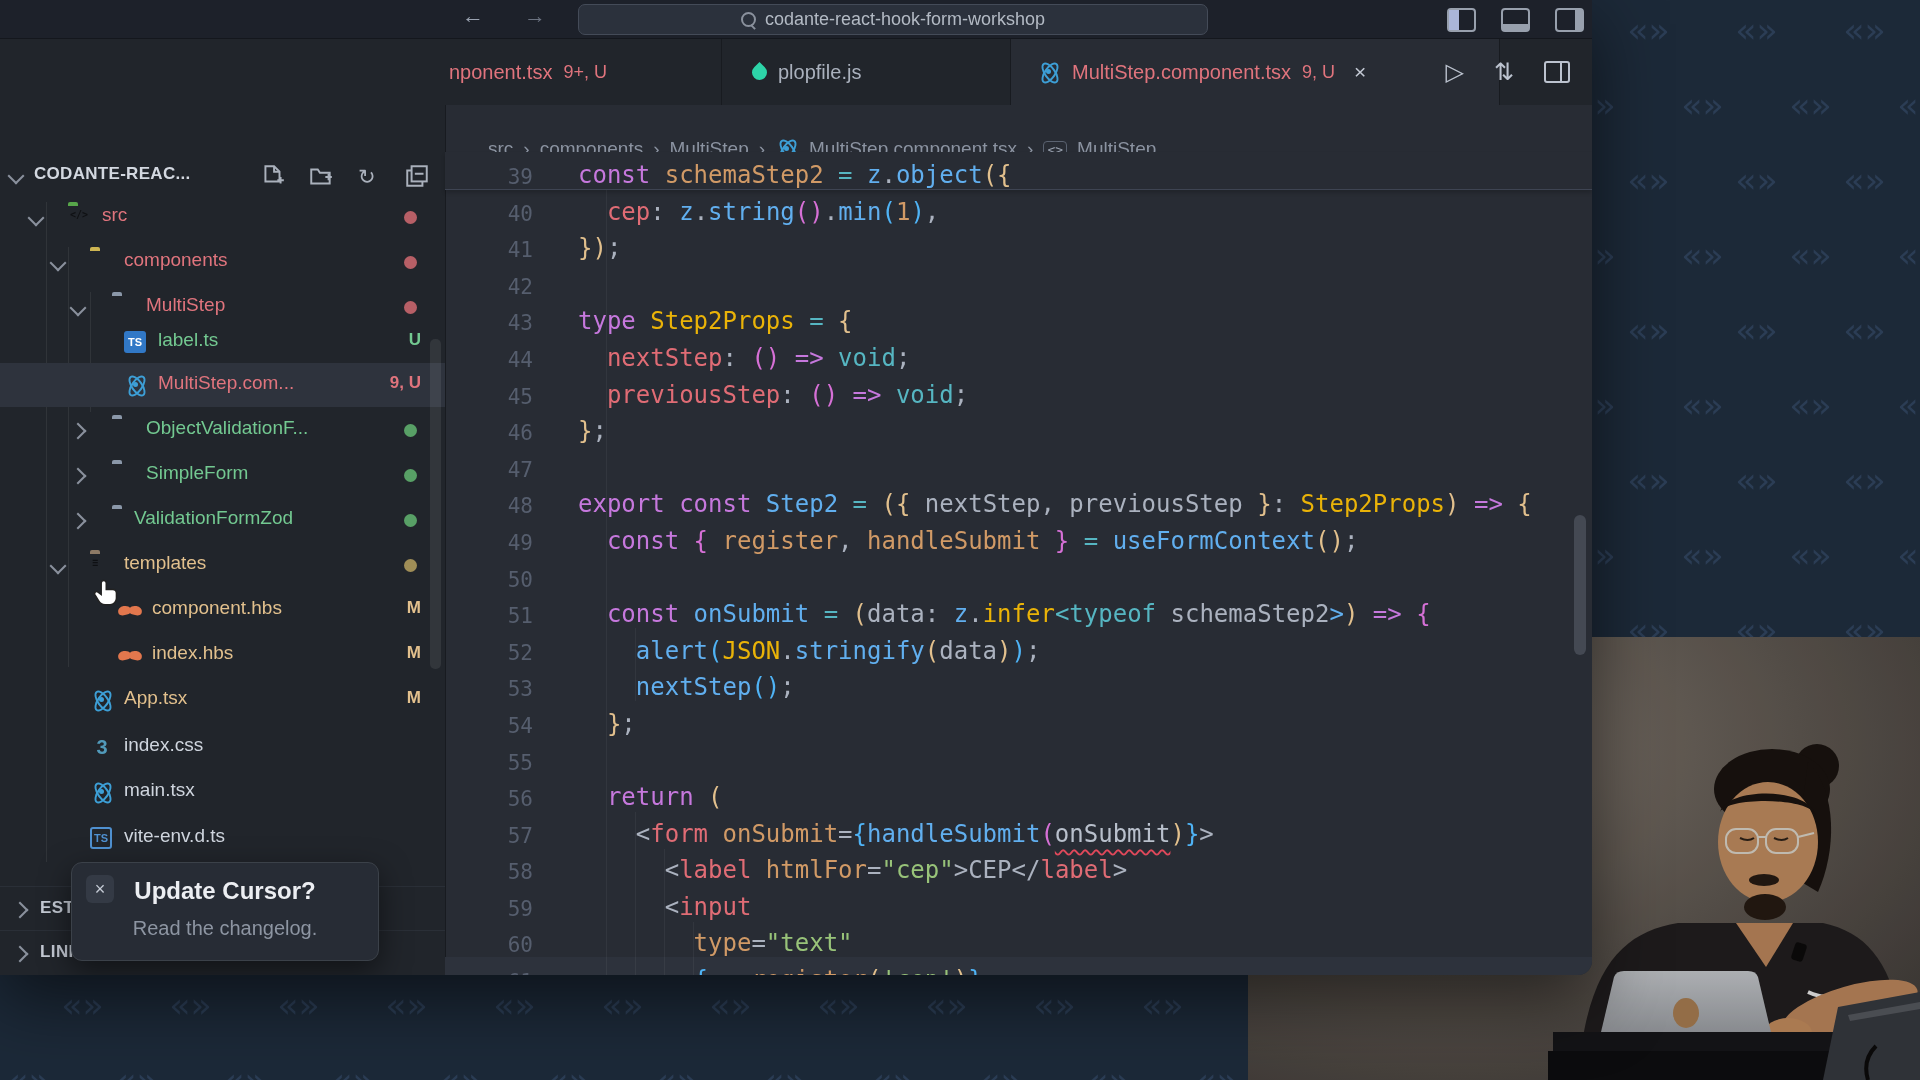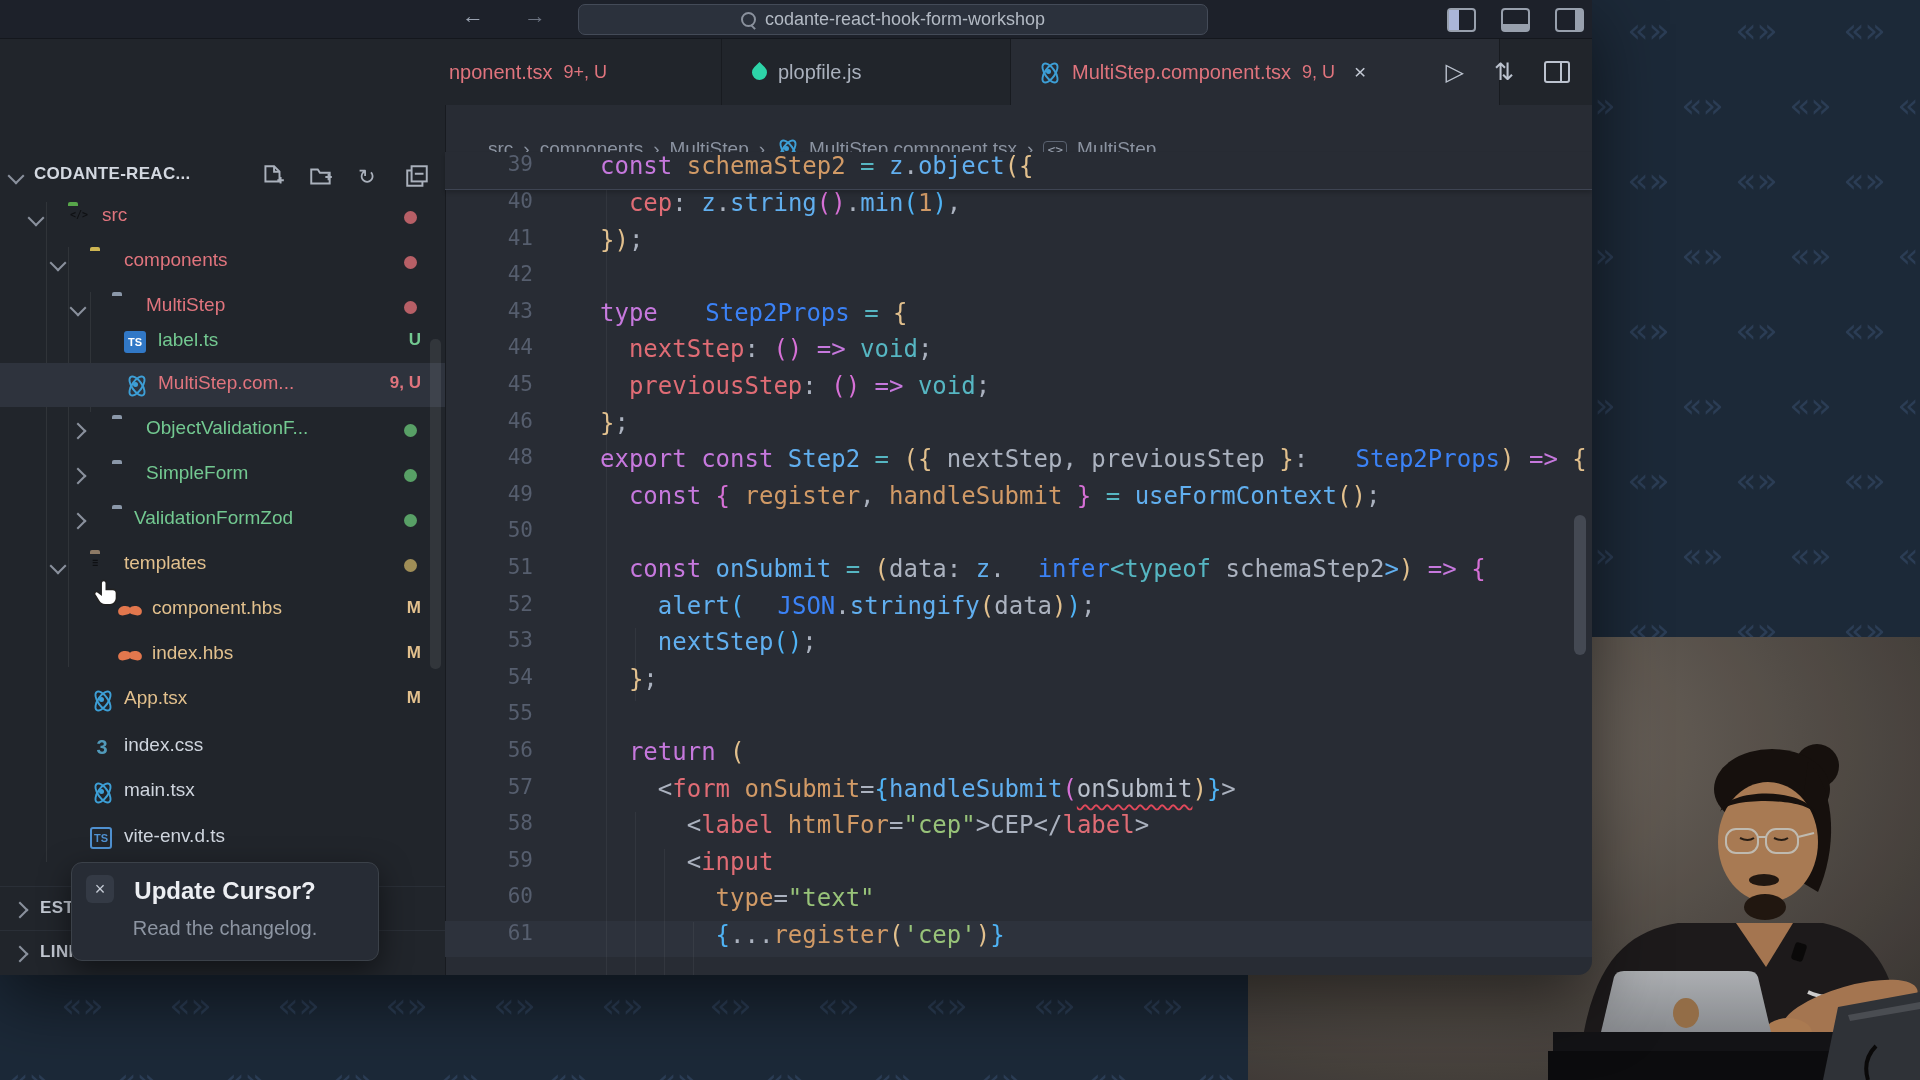--- a/index.html
+++ b/index.html
@@ -94,28 +94,28 @@
   .ed-actions{position:absolute;top:39px;height:66px;right:0;display:flex;align-items:center;gap:30px;color:#bcc3cf;font-size:24px;}
   .split-ic{width:22px;height:18px;border:2px solid #bcc3cf;border-radius:3px;position:relative;}
   .split-ic::after{content:"";position:absolute;right:6px;top:0;bottom:0;width:2px;background:#bcc3cf;}
   
   .breadcrumb{position:absolute;left:488px;top:133px;height:32px;display:flex;align-items:center;gap:10px;
               color:#8b93a1;font-size:19px;}
   .breadcrumb .i-react{width:24px;height:22px;position:relative;}
   .bc-sym{color:#9aa2b0;border:1px solid #5a6270;border-radius:4px;font-size:13px;padding:0 3px;font-family:"DejaVu Sans Mono",monospace;}
   
   .code-area{position:absolute;left:445px;top:152px;width:1147px;height:823px;font-family:"DejaVu Sans Mono",monospace;}
-  .cl{position:relative;height:36.6px;display:flex;align-items:flex-start;gap:22px;}
+  .cl{position:relative;height:36.6px;display:flex;align-items:flex-end;}
   .cl.cur{background:#2d323c;}
   .ln{flex:0 0 88px;text-align:right;color:#565e6e;font-size:21px;}
   .ct{margin-left:45px;font-size:24px;white-space:pre;}
   .sticky{position:absolute;left:0;top:0;width:1147px;height:37px;background:#282c34;border-bottom:1px solid #3e4452;
           box-shadow:0 3px 4px rgba(0,0,0,.18);z-index:5;}
   .lines{position:absolute;left:0;top:37px;width:1147px;}
-  .tk-kw{color:#c678dd;} .tk-var{color:#e06c75;} .tk-fn{color:#61afef;} .tk-typ{color:#3b82f6;margin-left:33px;}
+  .tk-kw{color:#c678dd;} .tk-var{color:#e06c75;} .tk-fn{color:#61afef;} .tk-typ{color:#eab308;}
   .tk-str{color:#98c379;} .tk-num{color:#d19a66;} .tk-op{color:#56b6c2;} .tk-pl{color:#abb2bf;}
   .tk-b1{color:#e2c08d;} .tk-b2{color:#d670d6;} .tk-b3{color:#4fb3f5;}
   .tk-err{color:#b9c0cc;text-decoration:underline wavy #e0485a 2px;text-underline-offset:7px;}
   .iguide{position:absolute;width:1px;background:rgba(255,255,255,.05);z-index:4;}
   .ed-scroll{position:absolute;left:1574px;top:515px;width:12px;height:140px;background:rgba(150,160,175,.25);border-radius:6px;}
   svg{display:block;}
 </style>
 </head>
 <body>
 
@@ -405,20 +405,24 @@
           </div>
           <div class="cl">
             <span class="ln">45</span>
             <span class="ct"><span class="tk-pl">  </span><span class="tk-var">previousStep</span><span class="tk-pl">: </span><span class="tk-b2">()</span><span class="tk-kw"> =&gt; </span><span class="tk-op">void</span><span class="tk-pl">;</span></span>
           </div>
           <div class="cl">
             <span class="ln">46</span>
             <span class="ct"><span class="tk-b1">}</span><span class="tk-pl">;</span></span>
           </div>
           <div class="cl">
+            <span class="ln">47</span>
+            <span class="ct"></span>
+          </div>
+          <div class="cl">
             <span class="ln">48</span>
             <span class="ct"><span class="tk-kw">export</span><span class="tk-pl"> </span><span class="tk-kw">const</span><span class="tk-pl"> </span><span class="tk-fn">Step2</span><span class="tk-op"> = </span><span class="tk-b1">({ </span><span class="tk-pl">nextStep</span><span class="tk-pl">, </span><span class="tk-pl">previousStep</span><span class="tk-b1"> }</span><span class="tk-pl">: </span><span class="tk-typ">Step2Props</span><span class="tk-b1">)</span><span class="tk-kw"> =&gt; </span><span class="tk-b1">{</span></span>
           </div>
           <div class="cl">
             <span class="ln">49</span>
             <span class="ct"><span class="tk-pl">  </span><span class="tk-kw">const</span><span class="tk-pl"> </span><span class="tk-b2">{ </span><span class="tk-num">register</span><span class="tk-pl">, </span><span class="tk-num">handleSubmit</span><span class="tk-b2"> }</span><span class="tk-op"> = </span><span class="tk-fn">useFormContext</span><span class="tk-b1">()</span><span class="tk-pl">;</span></span>
           </div>
           <div class="cl">
             <span class="ln">50</span>
             <span class="ct"></span>

